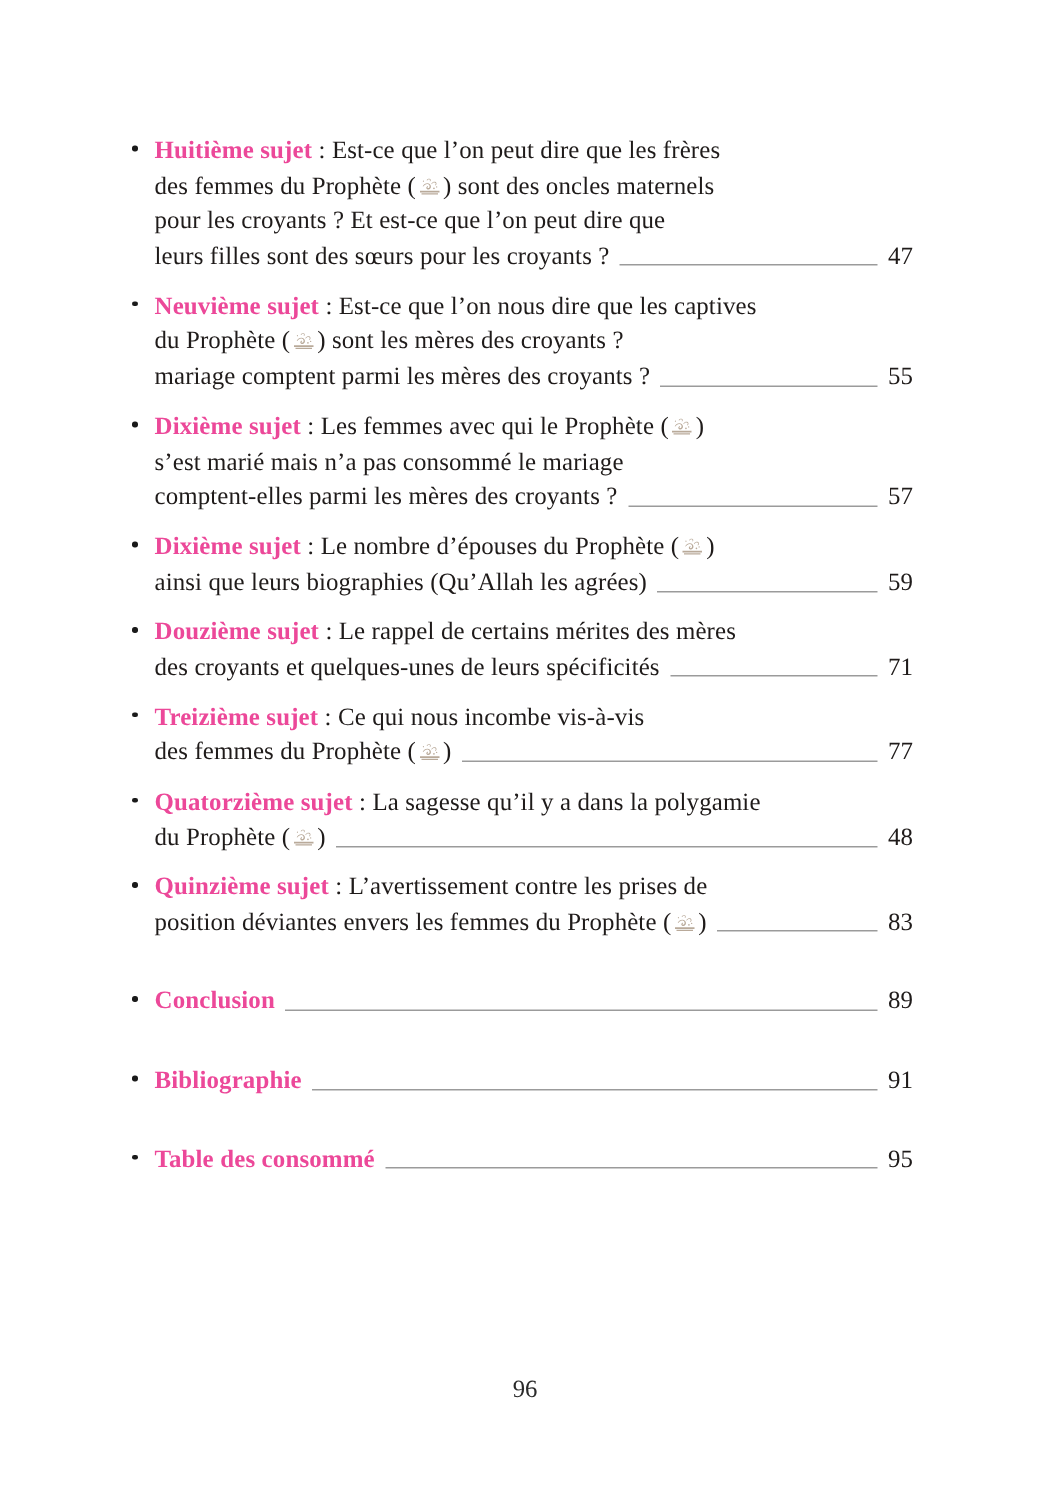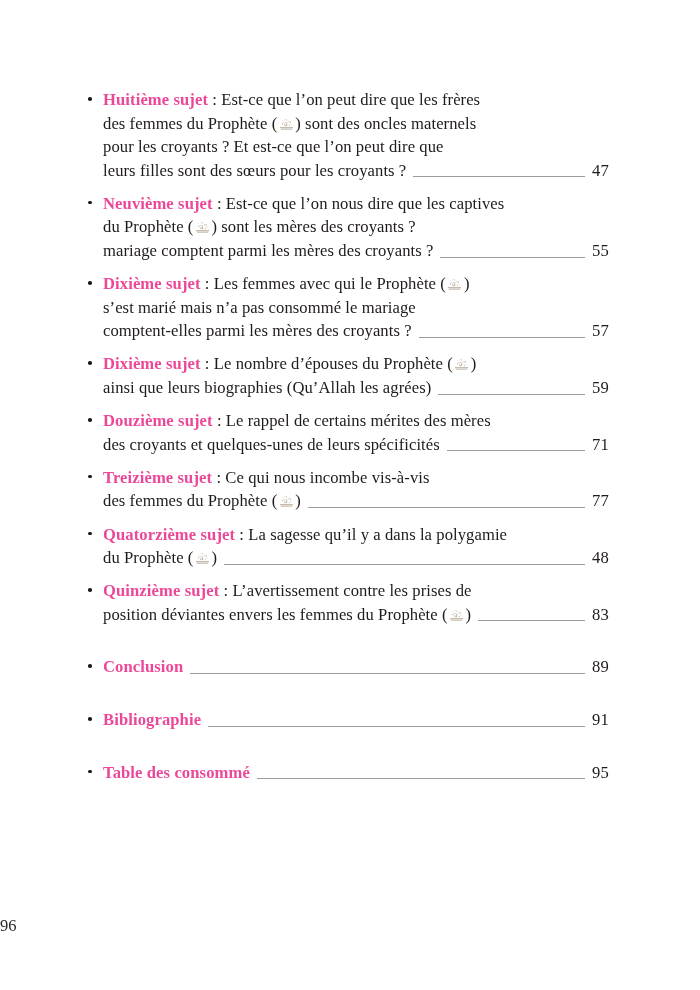--- a/index.html
+++ b/index.html
@@ -122,20 +122,21 @@
     position: absolute;
     left: 0;
     top: 0;
   }
 
   .folio {
     position: absolute;
     left: 0;
     top: 916px;
     width: 700px;
+    text-align: center;
     font-size: 16.5px;
     color: #2a2a2a;
     font-family: "Liberation Serif", "DejaVu Serif", serif;
   }
 </style>
 </head>
 <body>
 
 <div class="page">
 

